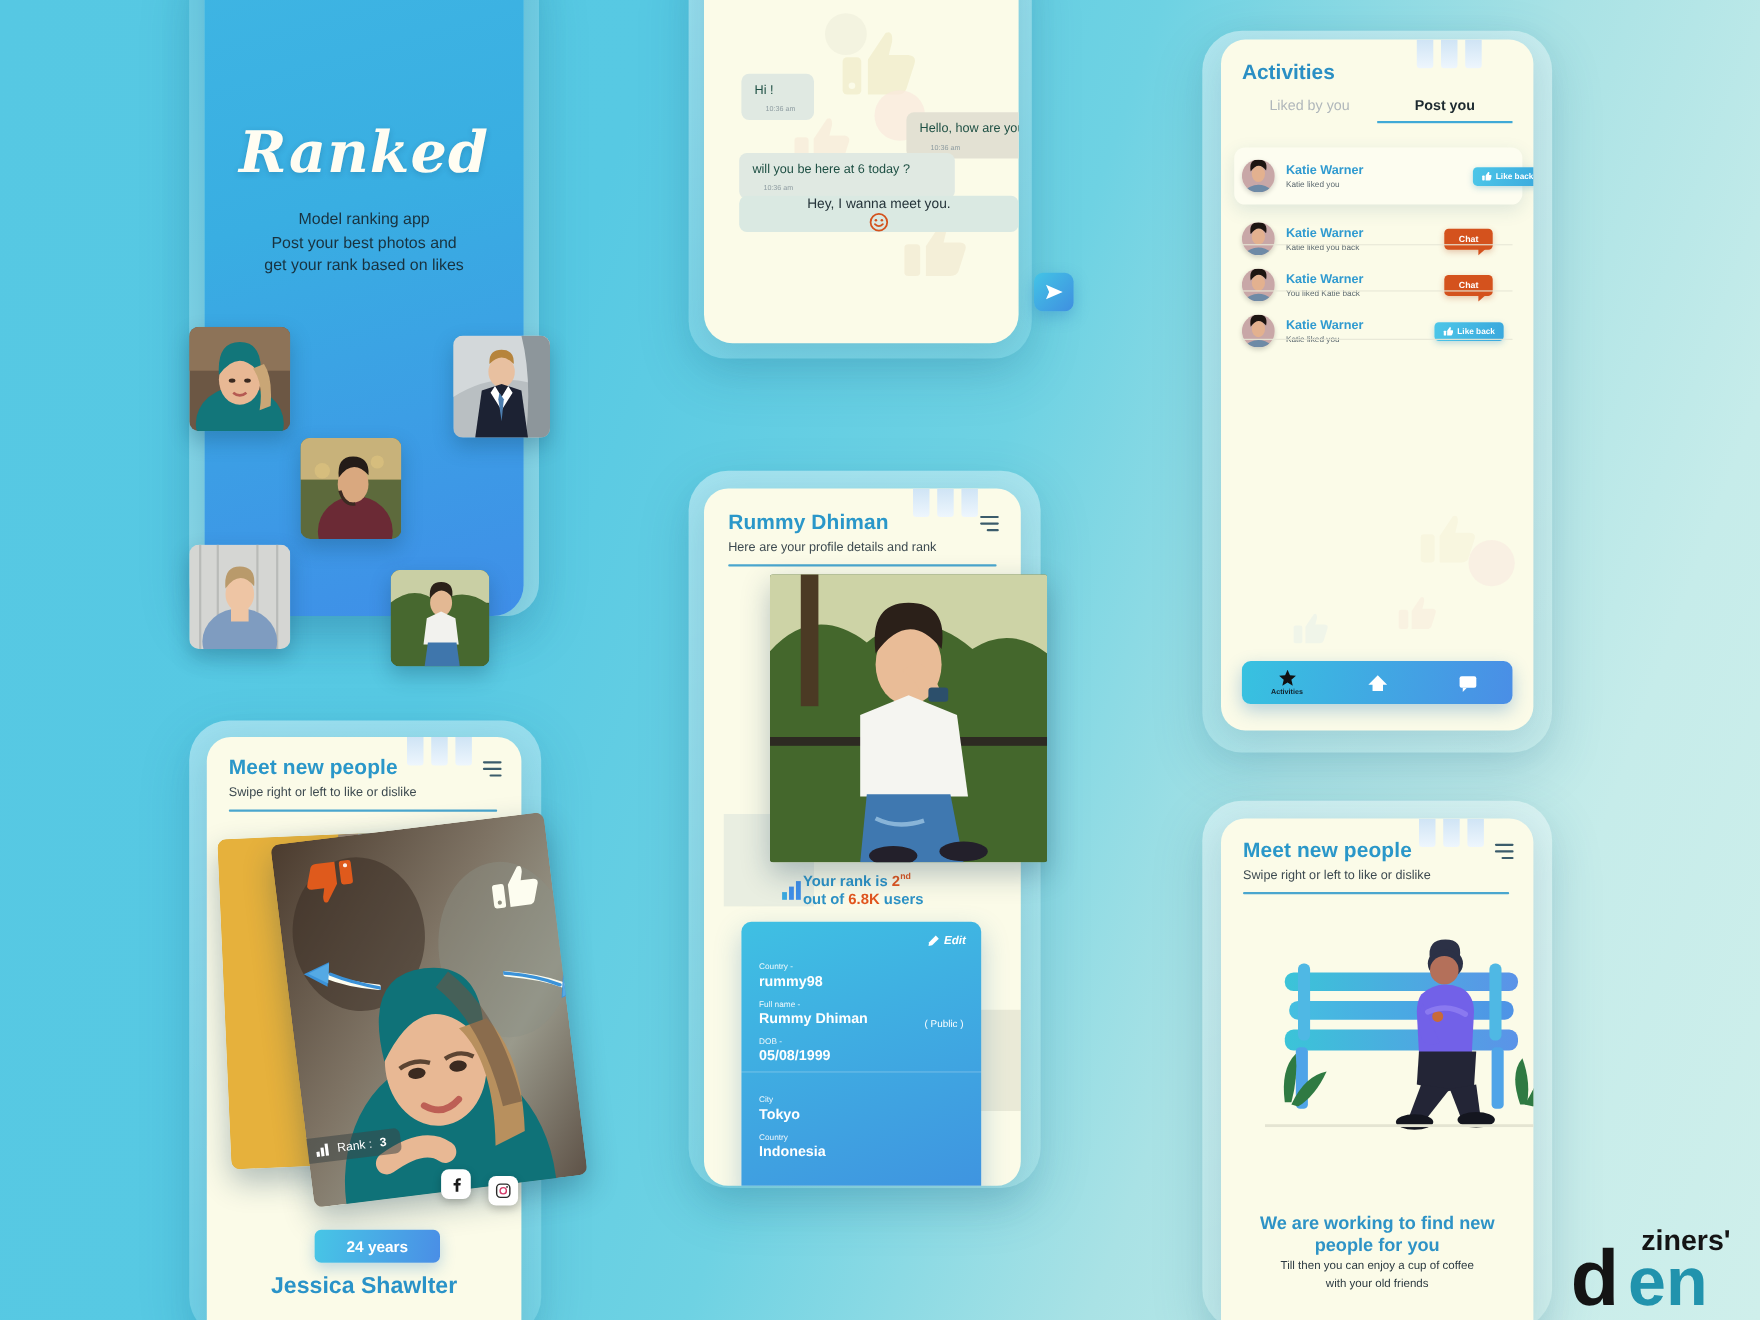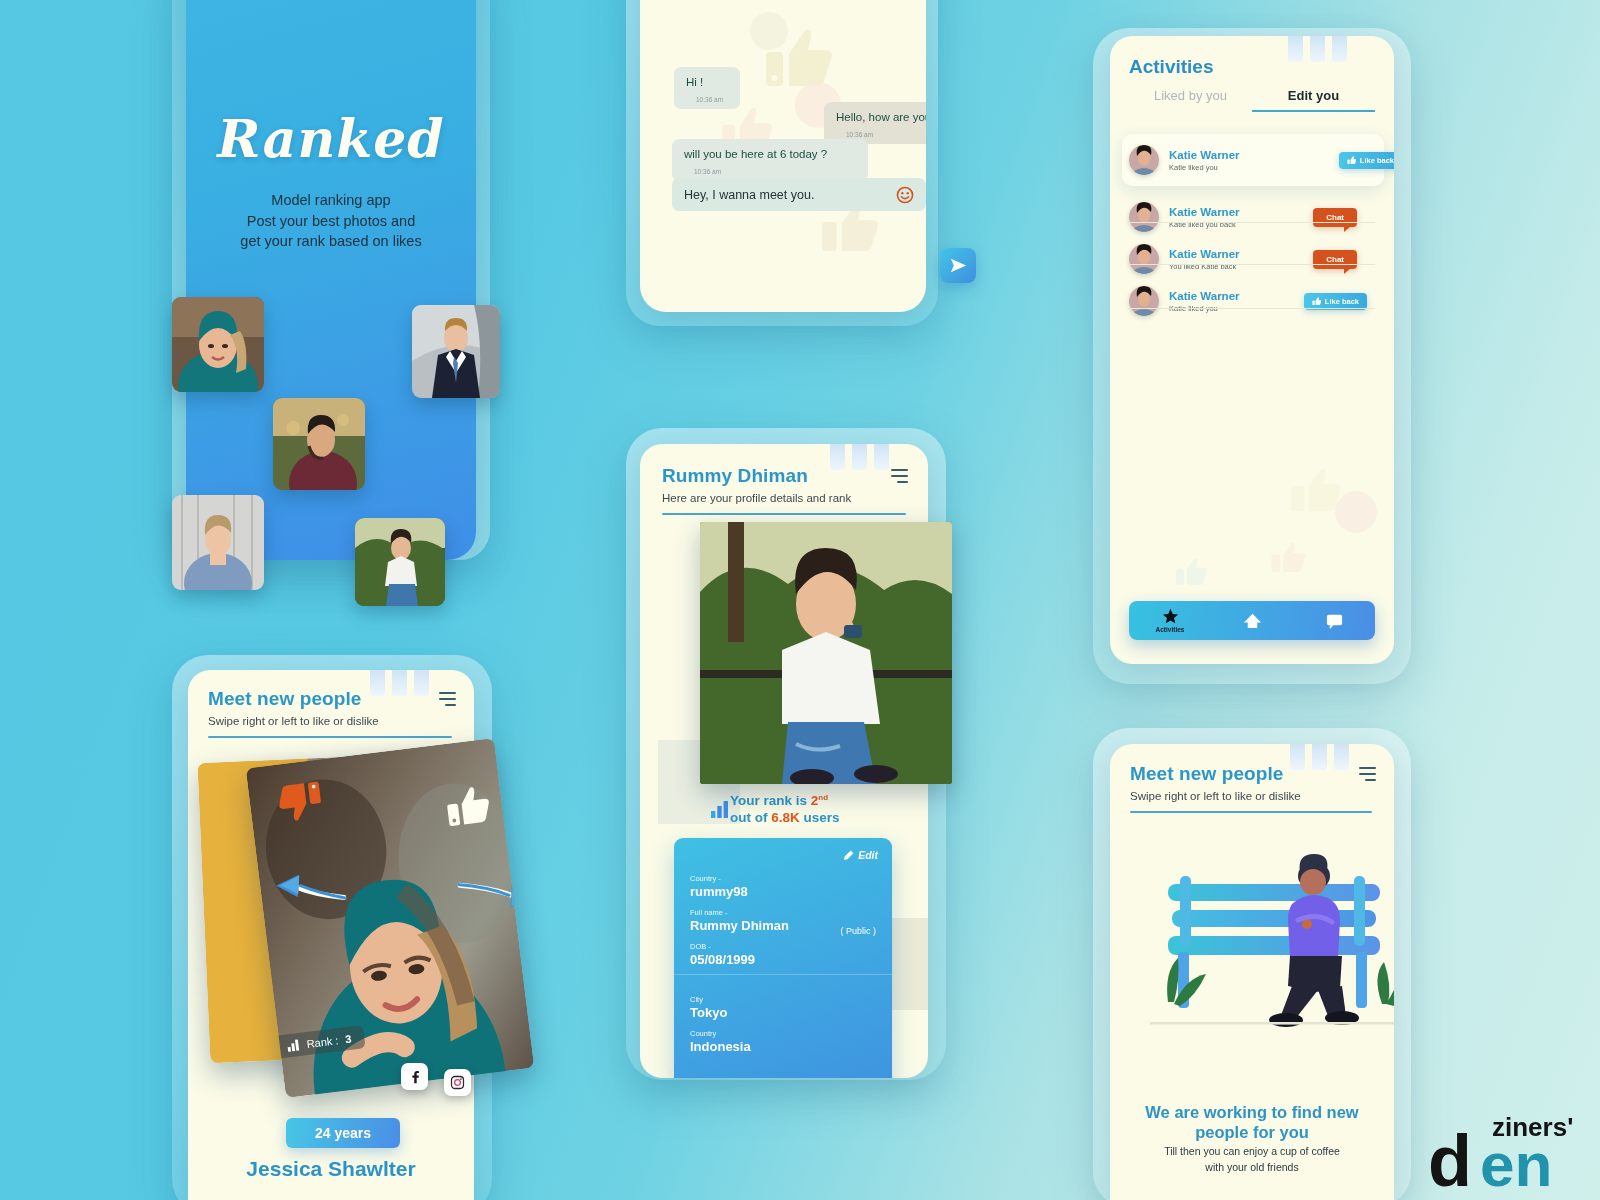--- a/index.html
+++ b/index.html
@@ -66,21 +66,21 @@
   
   #chat-outer { left:626px; top:-56px; width:312px; height:382px; border-radius:34px; }
   #chat-phone { left:640px; top:-70px; width:286px; height:382px; border-radius:0 0 26px 26px; }
   #chat-body { position:absolute; inset:0; overflow:hidden; }
   .bubble { position:absolute; border-radius:7px; padding:9px 12px; font-size:11.5px; color:#1d4f43; }
   .bub-in { background:#e0e9e2; }
   .bub-out { background:#e3e1d3; }
   .bub-time { font-size:6.5px; color:#8d9ba0; margin-left:10px; position:relative; top:4px; }
   .chat-input {
     position:absolute; background:#dae9e2; border-radius:7px;
-    display:flex; align-items:center; padding:0 12px; font-size:12.5px; color:#25343a;
+    display:flex; align-items:center; padding:0 12px; font-size:12.5px; color:#25343a;flex-direction:column;
   }
   #send-btn {
     position:absolute; border-radius:8px; display:flex; align-items:center; justify-content:center;
     background:linear-gradient(135deg,#43c4e6,#3f8fe0); box-shadow:0 5px 14px rgba(40,120,190,.35);
   }
   .thumbs-deco { position:absolute; color:#f1eecd; opacity:.85; pointer-events:none; }
 
   
   #act-outer { left:1093px; top:28px; width:318px; height:656px; border-radius:36px; }
   #act-phone { left:1110px; top:36px; width:284px; height:628px; border-radius:22px; }
@@ -302,21 +302,21 @@
 <div class="phone-outer" id="act-outer"></div>
 <div class="phone" id="act-phone">
   <div class="notch" style="left:178px;">
       <i></i>
       <i></i>
       <i></i>
     </div>
   <div id="act-head">Activities</div>
   <div class="tabs">
     <div class="tab">Liked by you</div>
-    <div class="tab active">Edit you</div>
+    <div class="tab active">Post you</div>
   </div>
 
   <div class="act-row card" style="top:98px;">
     <div class="av">
       <svg viewBox="0 0 30 30" width="30" height="30">
           <rect width="30" height="30" fill="#c8a7a7"></rect>
           <path d="M0 30 q15 -14 30 0z" fill="#6e8aa6"></path>
           <ellipse cx="15" cy="13" rx="6" ry="7.5" fill="#e3b18f"></ellipse>
           <path d="M8 11 q7 -10 14 -1 q2 -10 -7 -10 q-9 0 -7 11z" fill="#1d1512"></path>
         </svg>

